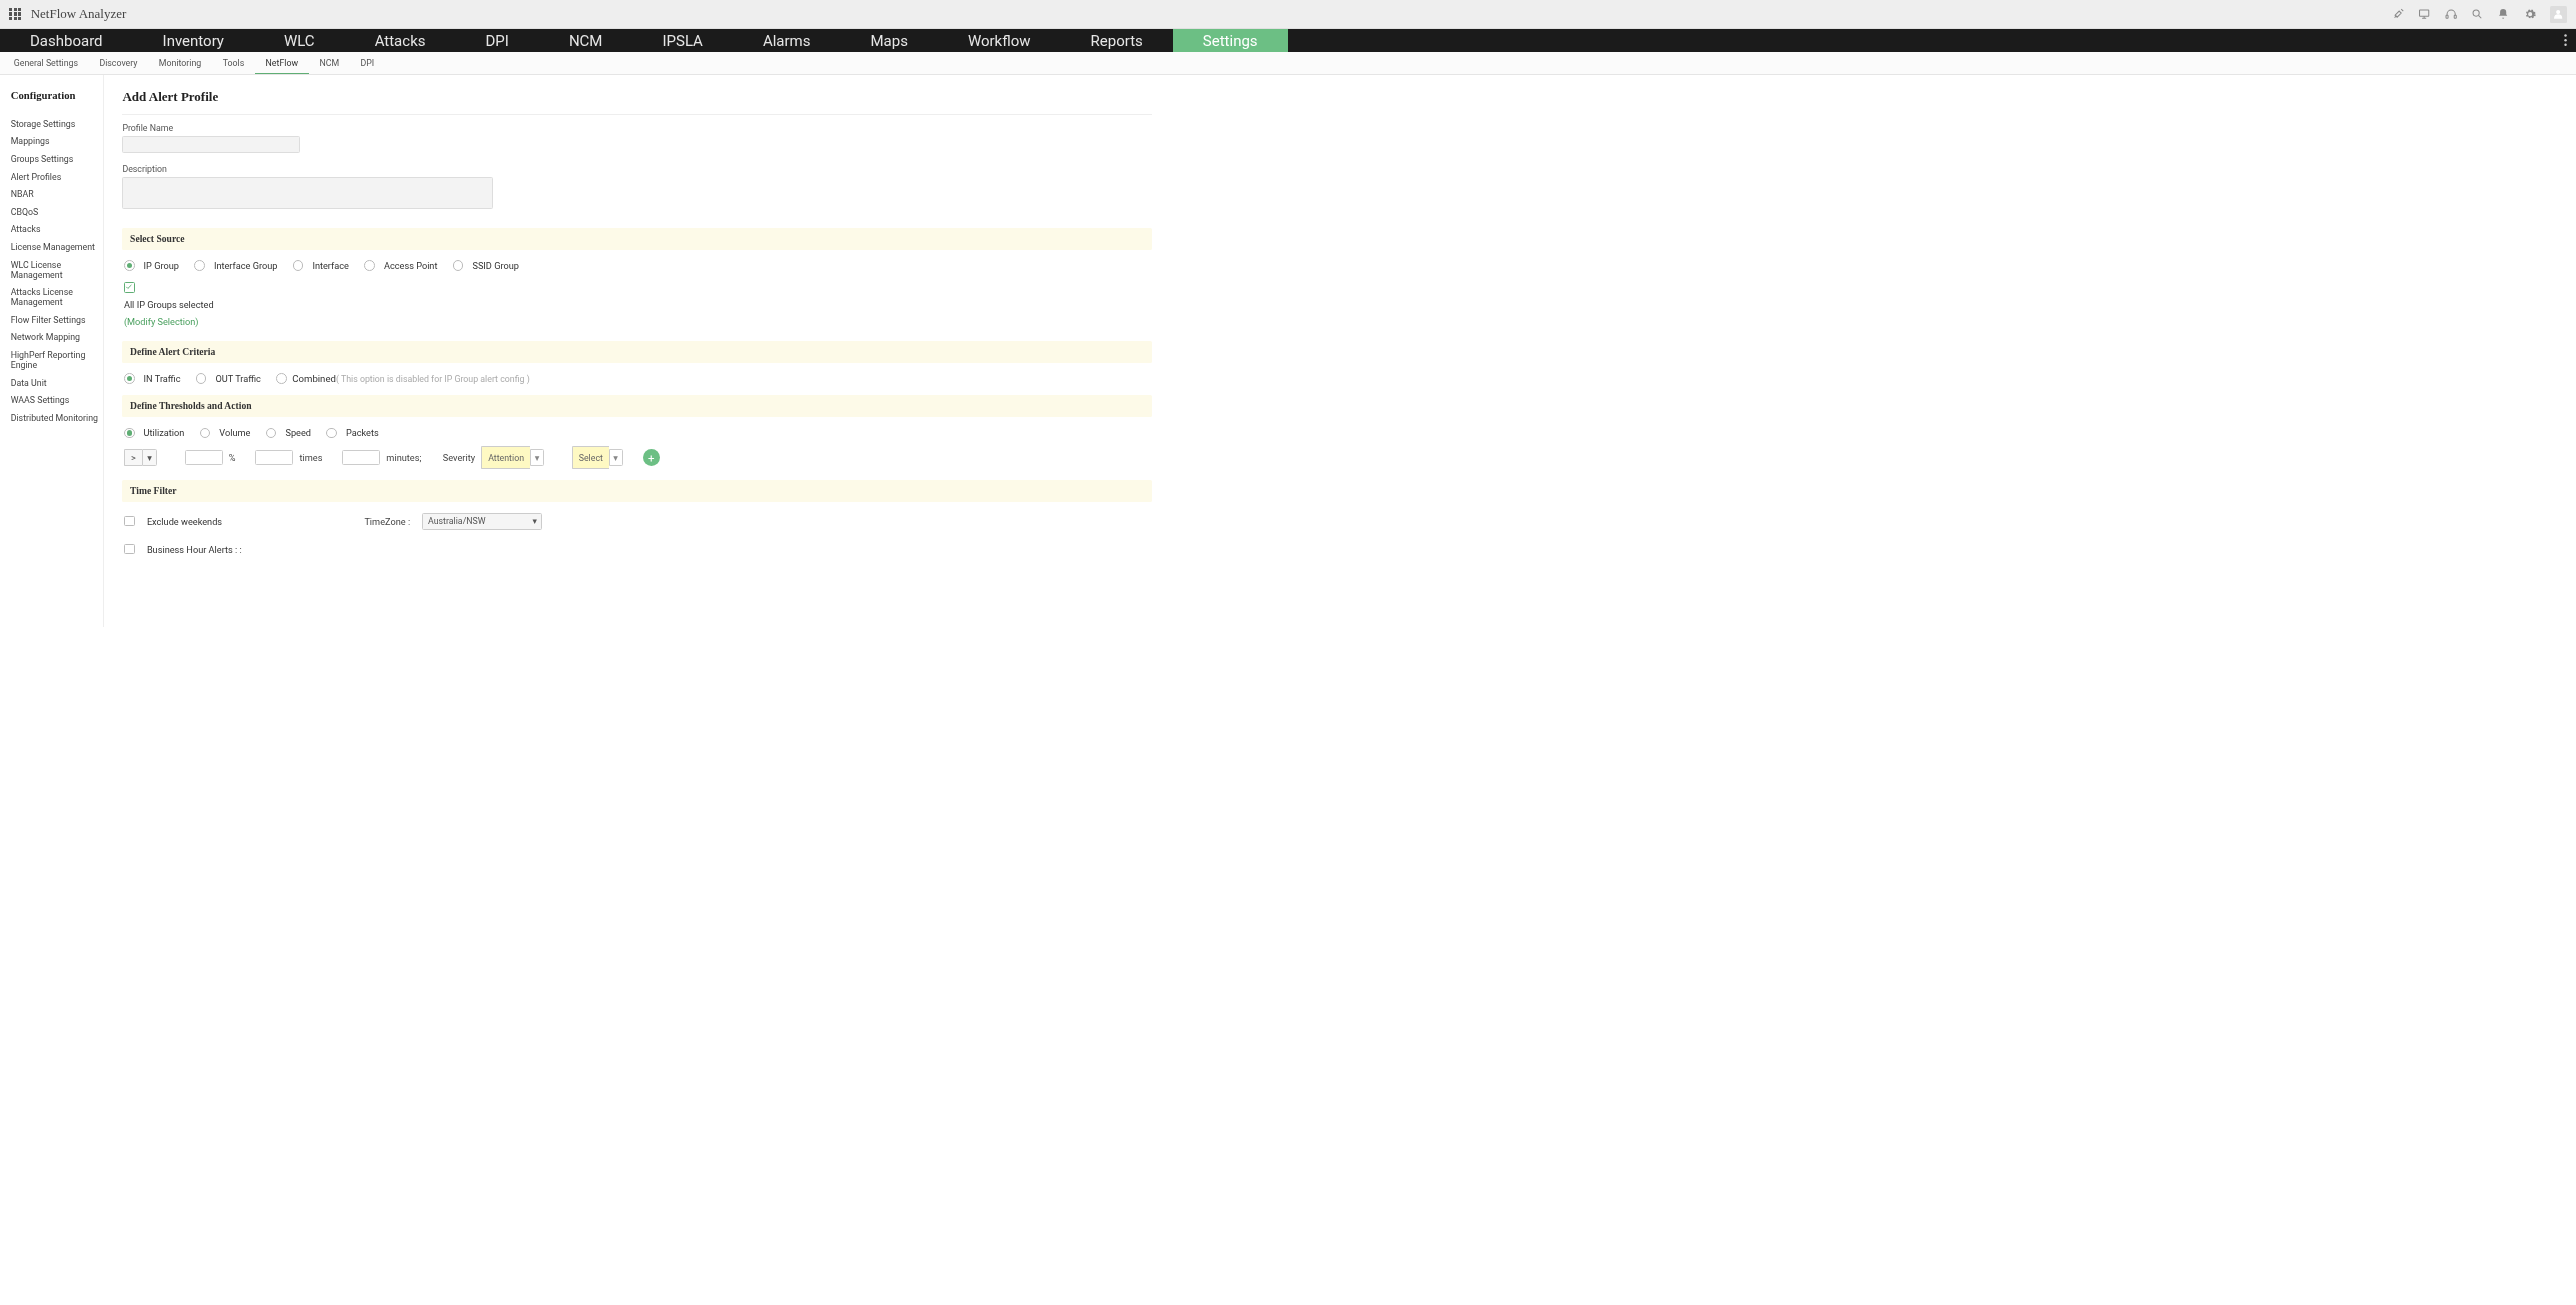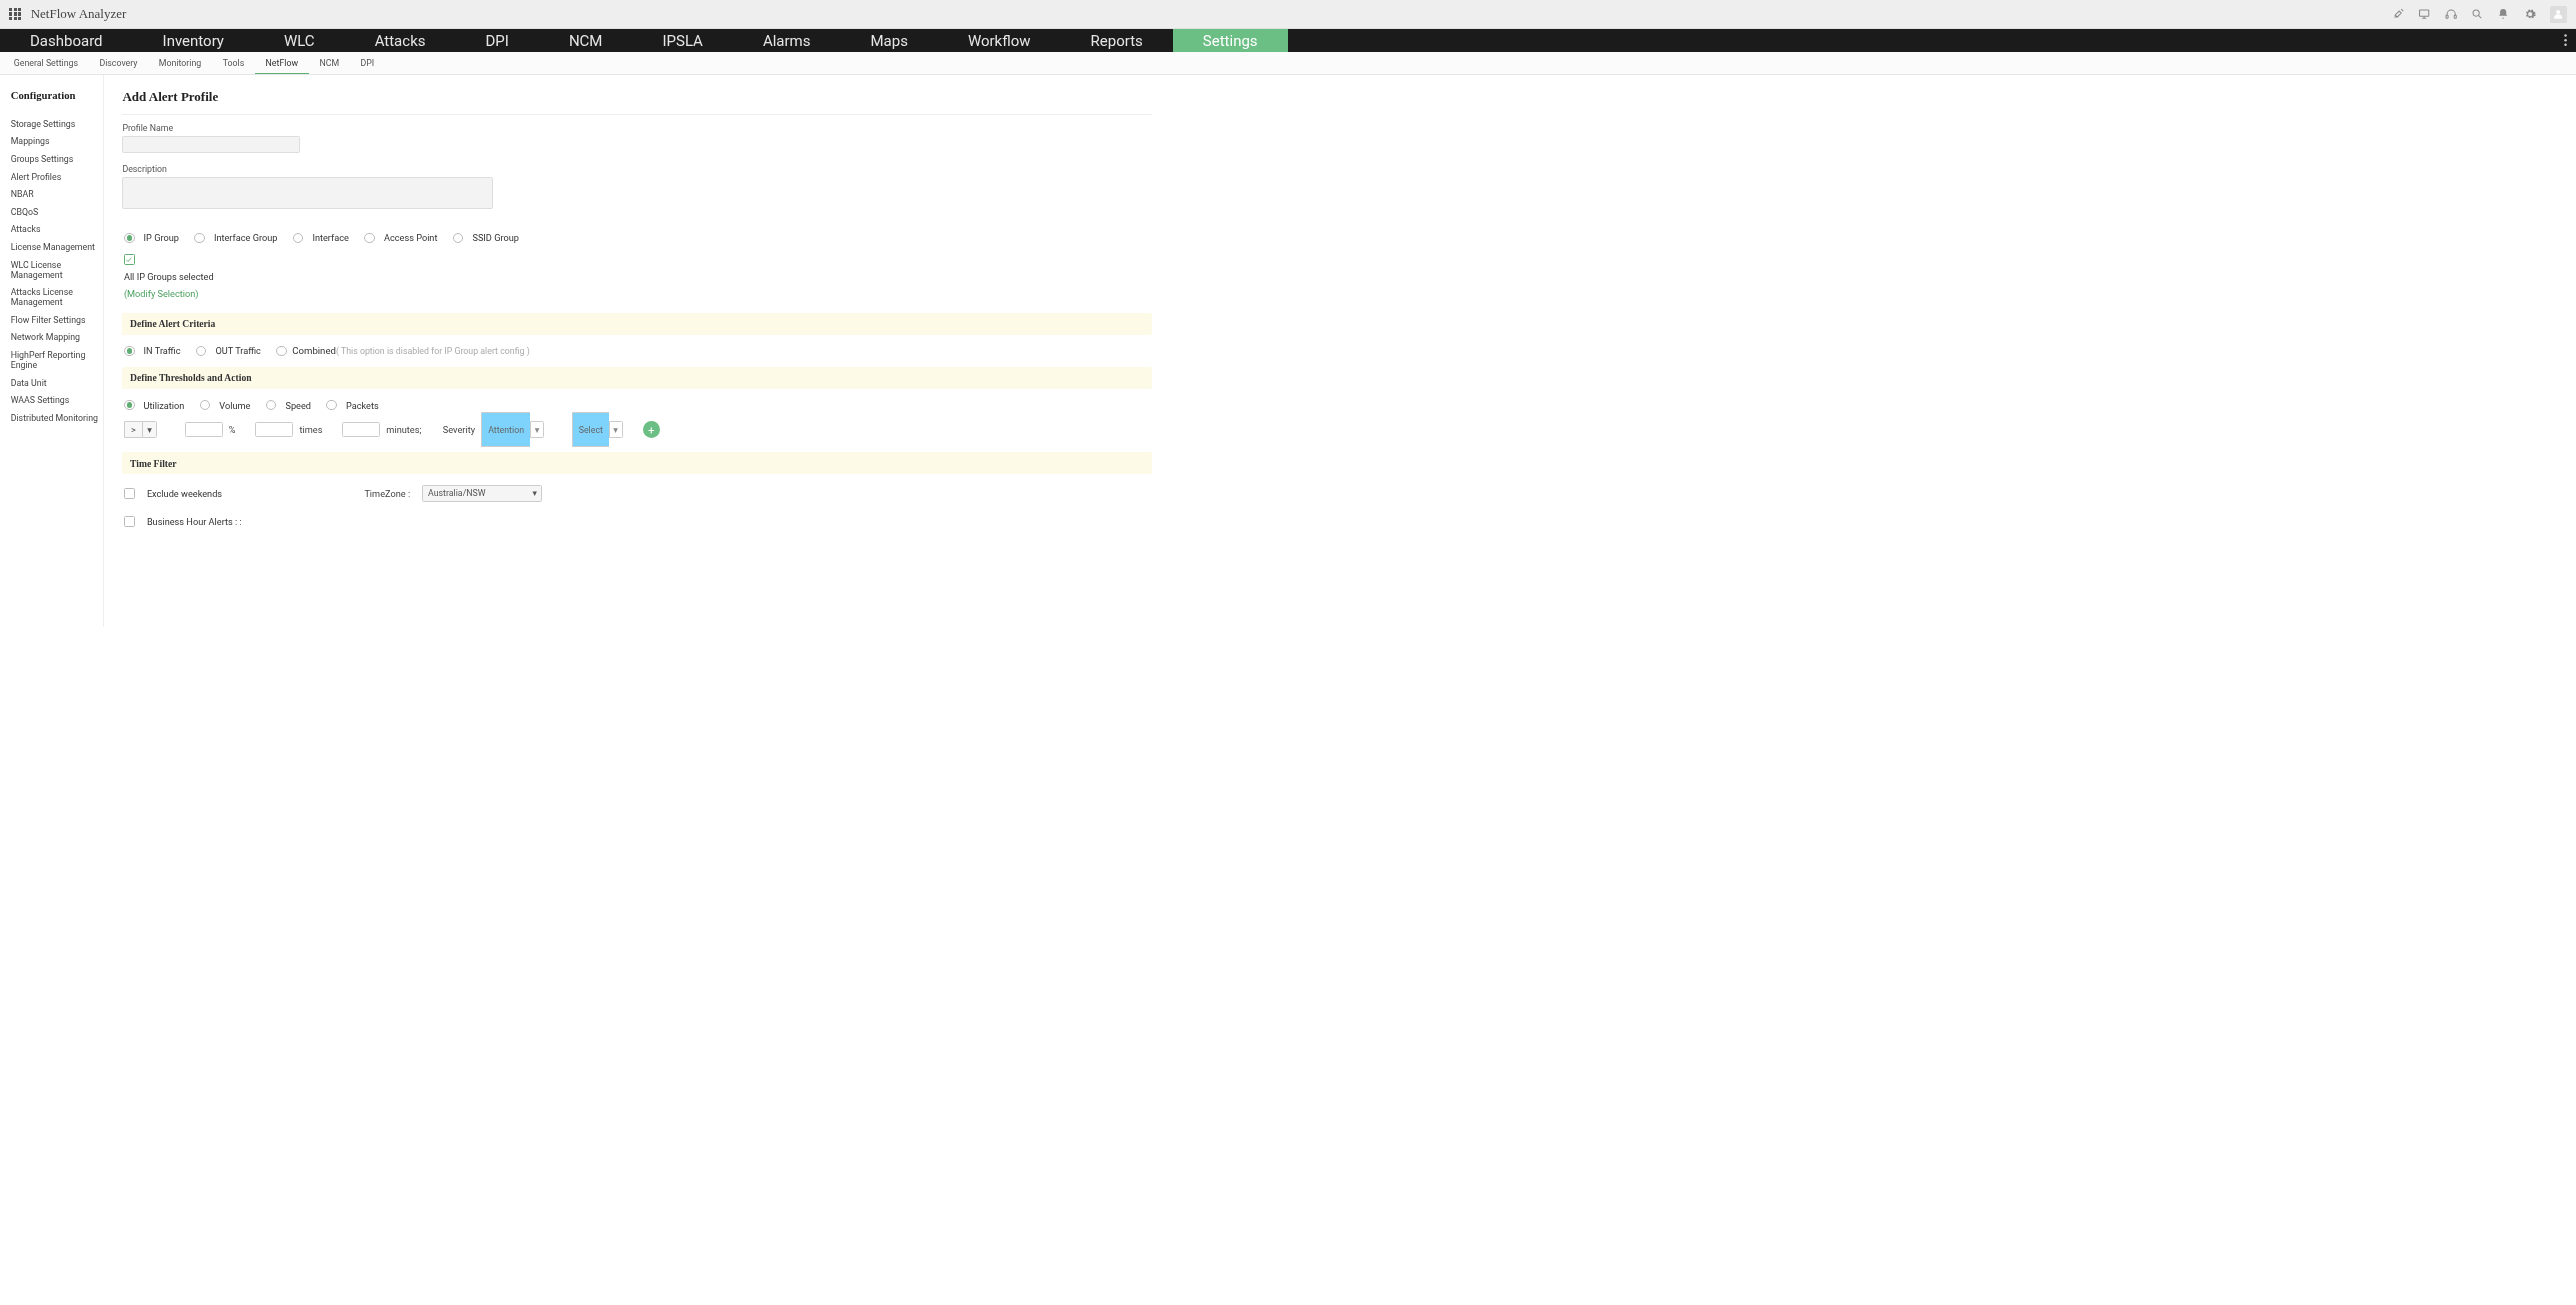--- a/index.html
+++ b/index.html
@@ -201,22 +201,22 @@
 .split-btn .small-btn:first-child { border-top-right-radius: 0; border-bottom-right-radius: 0; border-right: none; padding: 0 6.1px;}
 .split-btn .small-btn:last-child  { border-top-left-radius: 0; border-bottom-left-radius: 0; width: 14px;}
 .small-input {
   width: 38px; height: 15.3px; border: 0.8px solid #ccc; border-radius: 1.5px; padding: 0 3.1px;
   background: #fff;
 }
 .select-pill {
   display: flex; align-items: center; height: 17px;
 }
 .select-text {
-  border: 0.8px solid #ccc; border-right: none; height: 35px; padding: 0 6.1px; font-size: 8.8px; color: #666;
-  display: flex; align-items: center; border-radius: 1.5px 0 0 1.5px; background: #7dd3fc;
+  border: 0.8px solid #ccc; border-right: none; height: 23px; padding: 0 6.1px; font-size: 8.8px; color: #666;
+  display: flex; align-items: center; border-radius: 1.5px 0 0 1.5px; background: #fef9c3;
 }
 .select-caret {
   border: 0.8px solid #ccc; height: 17px; width: 14px; display: flex; align-items: center; justify-content: center;
   border-radius: 0 1.5px 1.5px 0; background: #fff; color: #888;
 }
 .add-circle {
   width: 17px; height: 17px; background: #6cbf84; color: #fff; border-radius: 50%;
   display: flex; align-items: center; justify-content: center; font-size: 11.5px; margin-left: 14px; cursor: pointer;
 }
 .gap-20 { margin-left: 15.3px; }
@@ -342,20 +342,21 @@
   <main class="main-area">
     <h2 class="page-heading">Add Alert Profile</h2>
 
     <div class="field-label">Profile Name</div>
     <input class="text-input" type="text" style="">
 
     <div class="field-label">Description</div>
     <textarea class="text-area" style=""></textarea>
 
     
+    <div class="section-head">Select Source</div>
     <div class="radio-row" id="source-radios">
         <div class="radio-item">
           <span class="radio-circle selected"></span>
           <span>IP Group</span>
         </div>
         <div class="radio-item">
           <span class="radio-circle"></span>
           <span>Interface Group</span>
         </div>
         <div class="radio-item">

